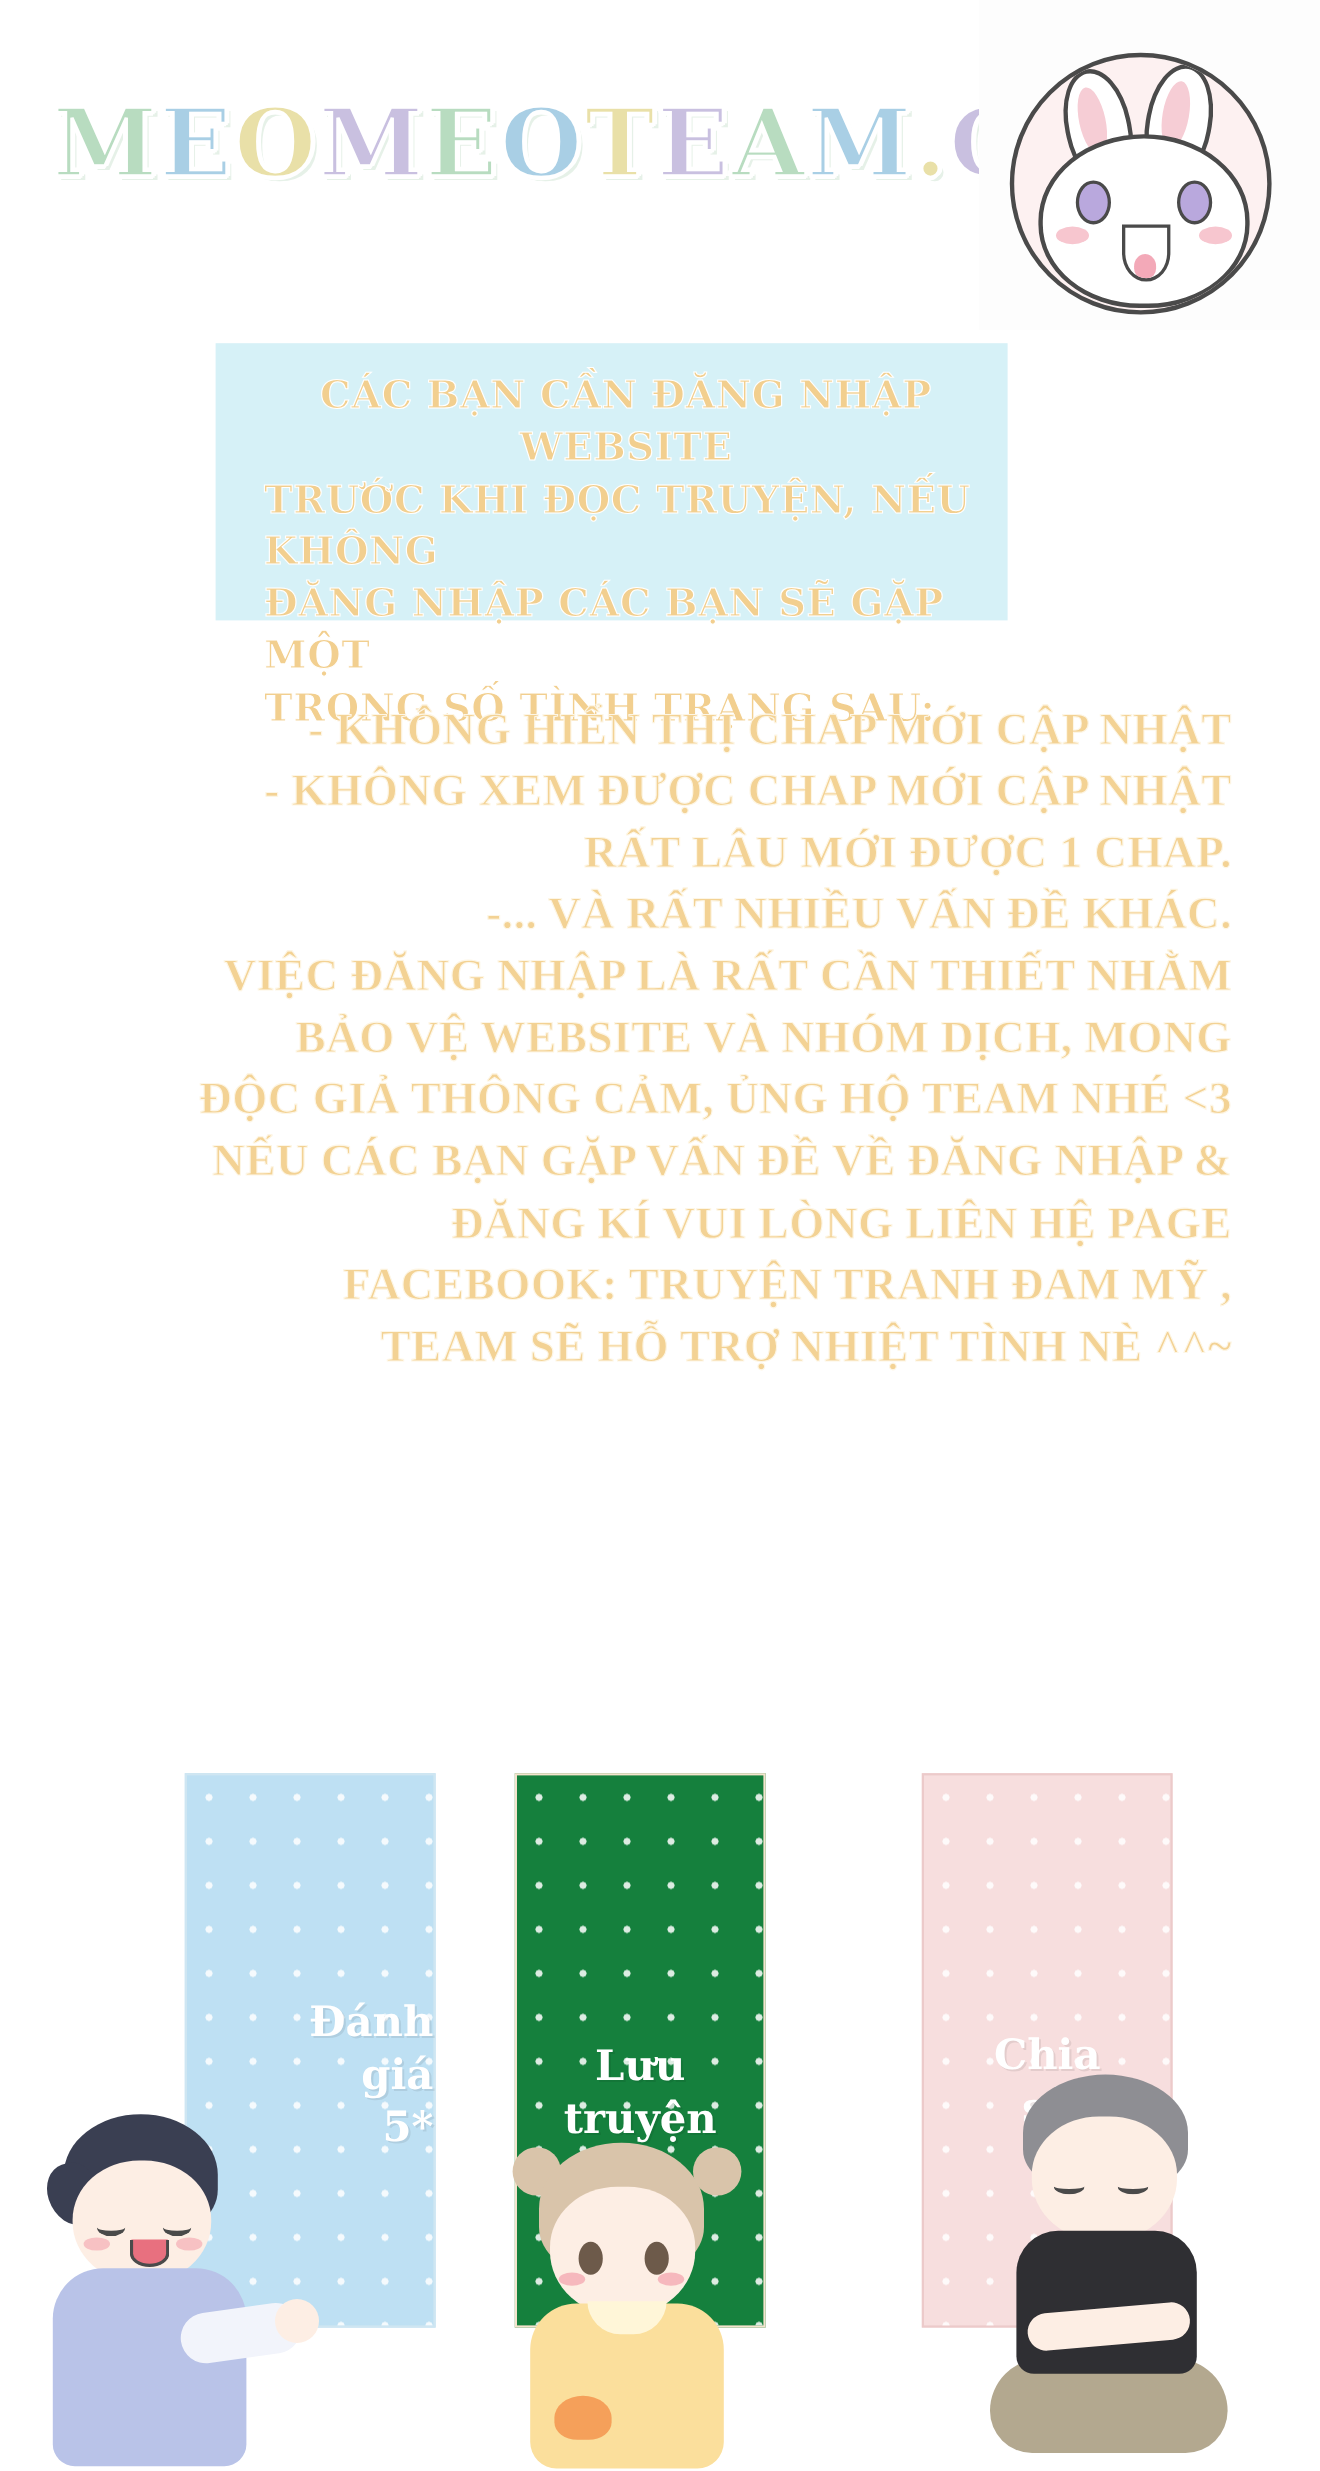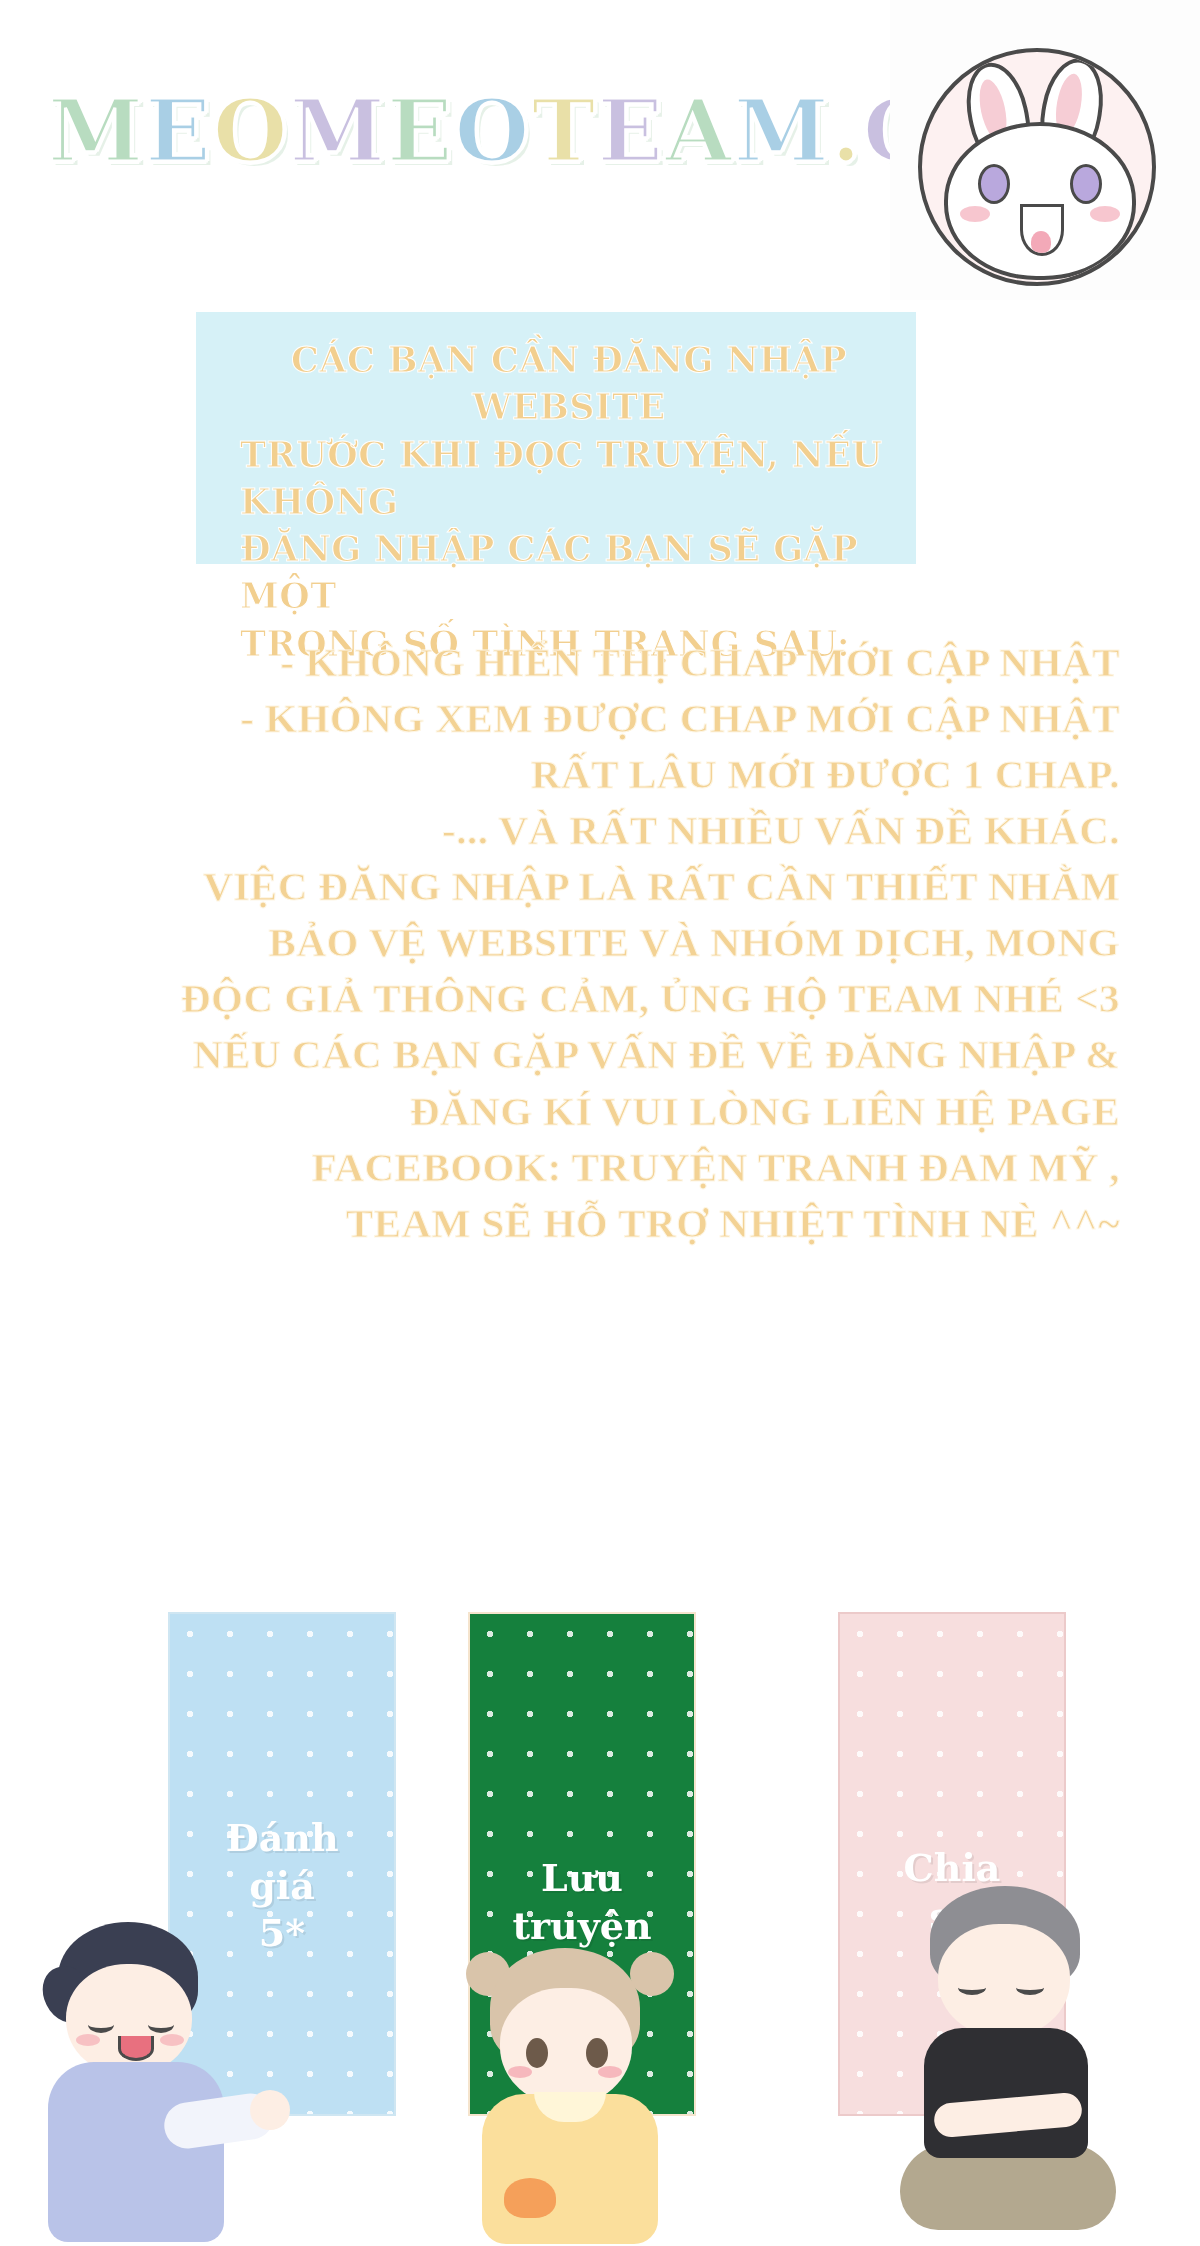--- a/index.html
+++ b/index.html
@@ -207,21 +207,21 @@
     width: 100%;
     text-align: center;
     font-family: "DejaVu Serif", serif;
     font-weight: bold;
     font-size: 38px;
     line-height: 1.25;
     color: #ffffff;
     text-shadow: 2px 2px 0 rgba(0,0,0,0.08);
     white-space: pre-line;
   }
-  .card-1 .card-label { top: 200px; }
+  .card-1 .card-label { top: 200px; text-align: right; }
   .card-2 .card-label { top: 240px; }
   .card-3 .card-label { top: 230px; }
 
   
   .chibi { position: absolute; }
 
   
   .chibi-boy { left: 14px; top: 300px; width: 260px; height: 330px; }
   .boy-hair {
     position: absolute; left: 44px; top: 10px; width: 140px; height: 110px;

